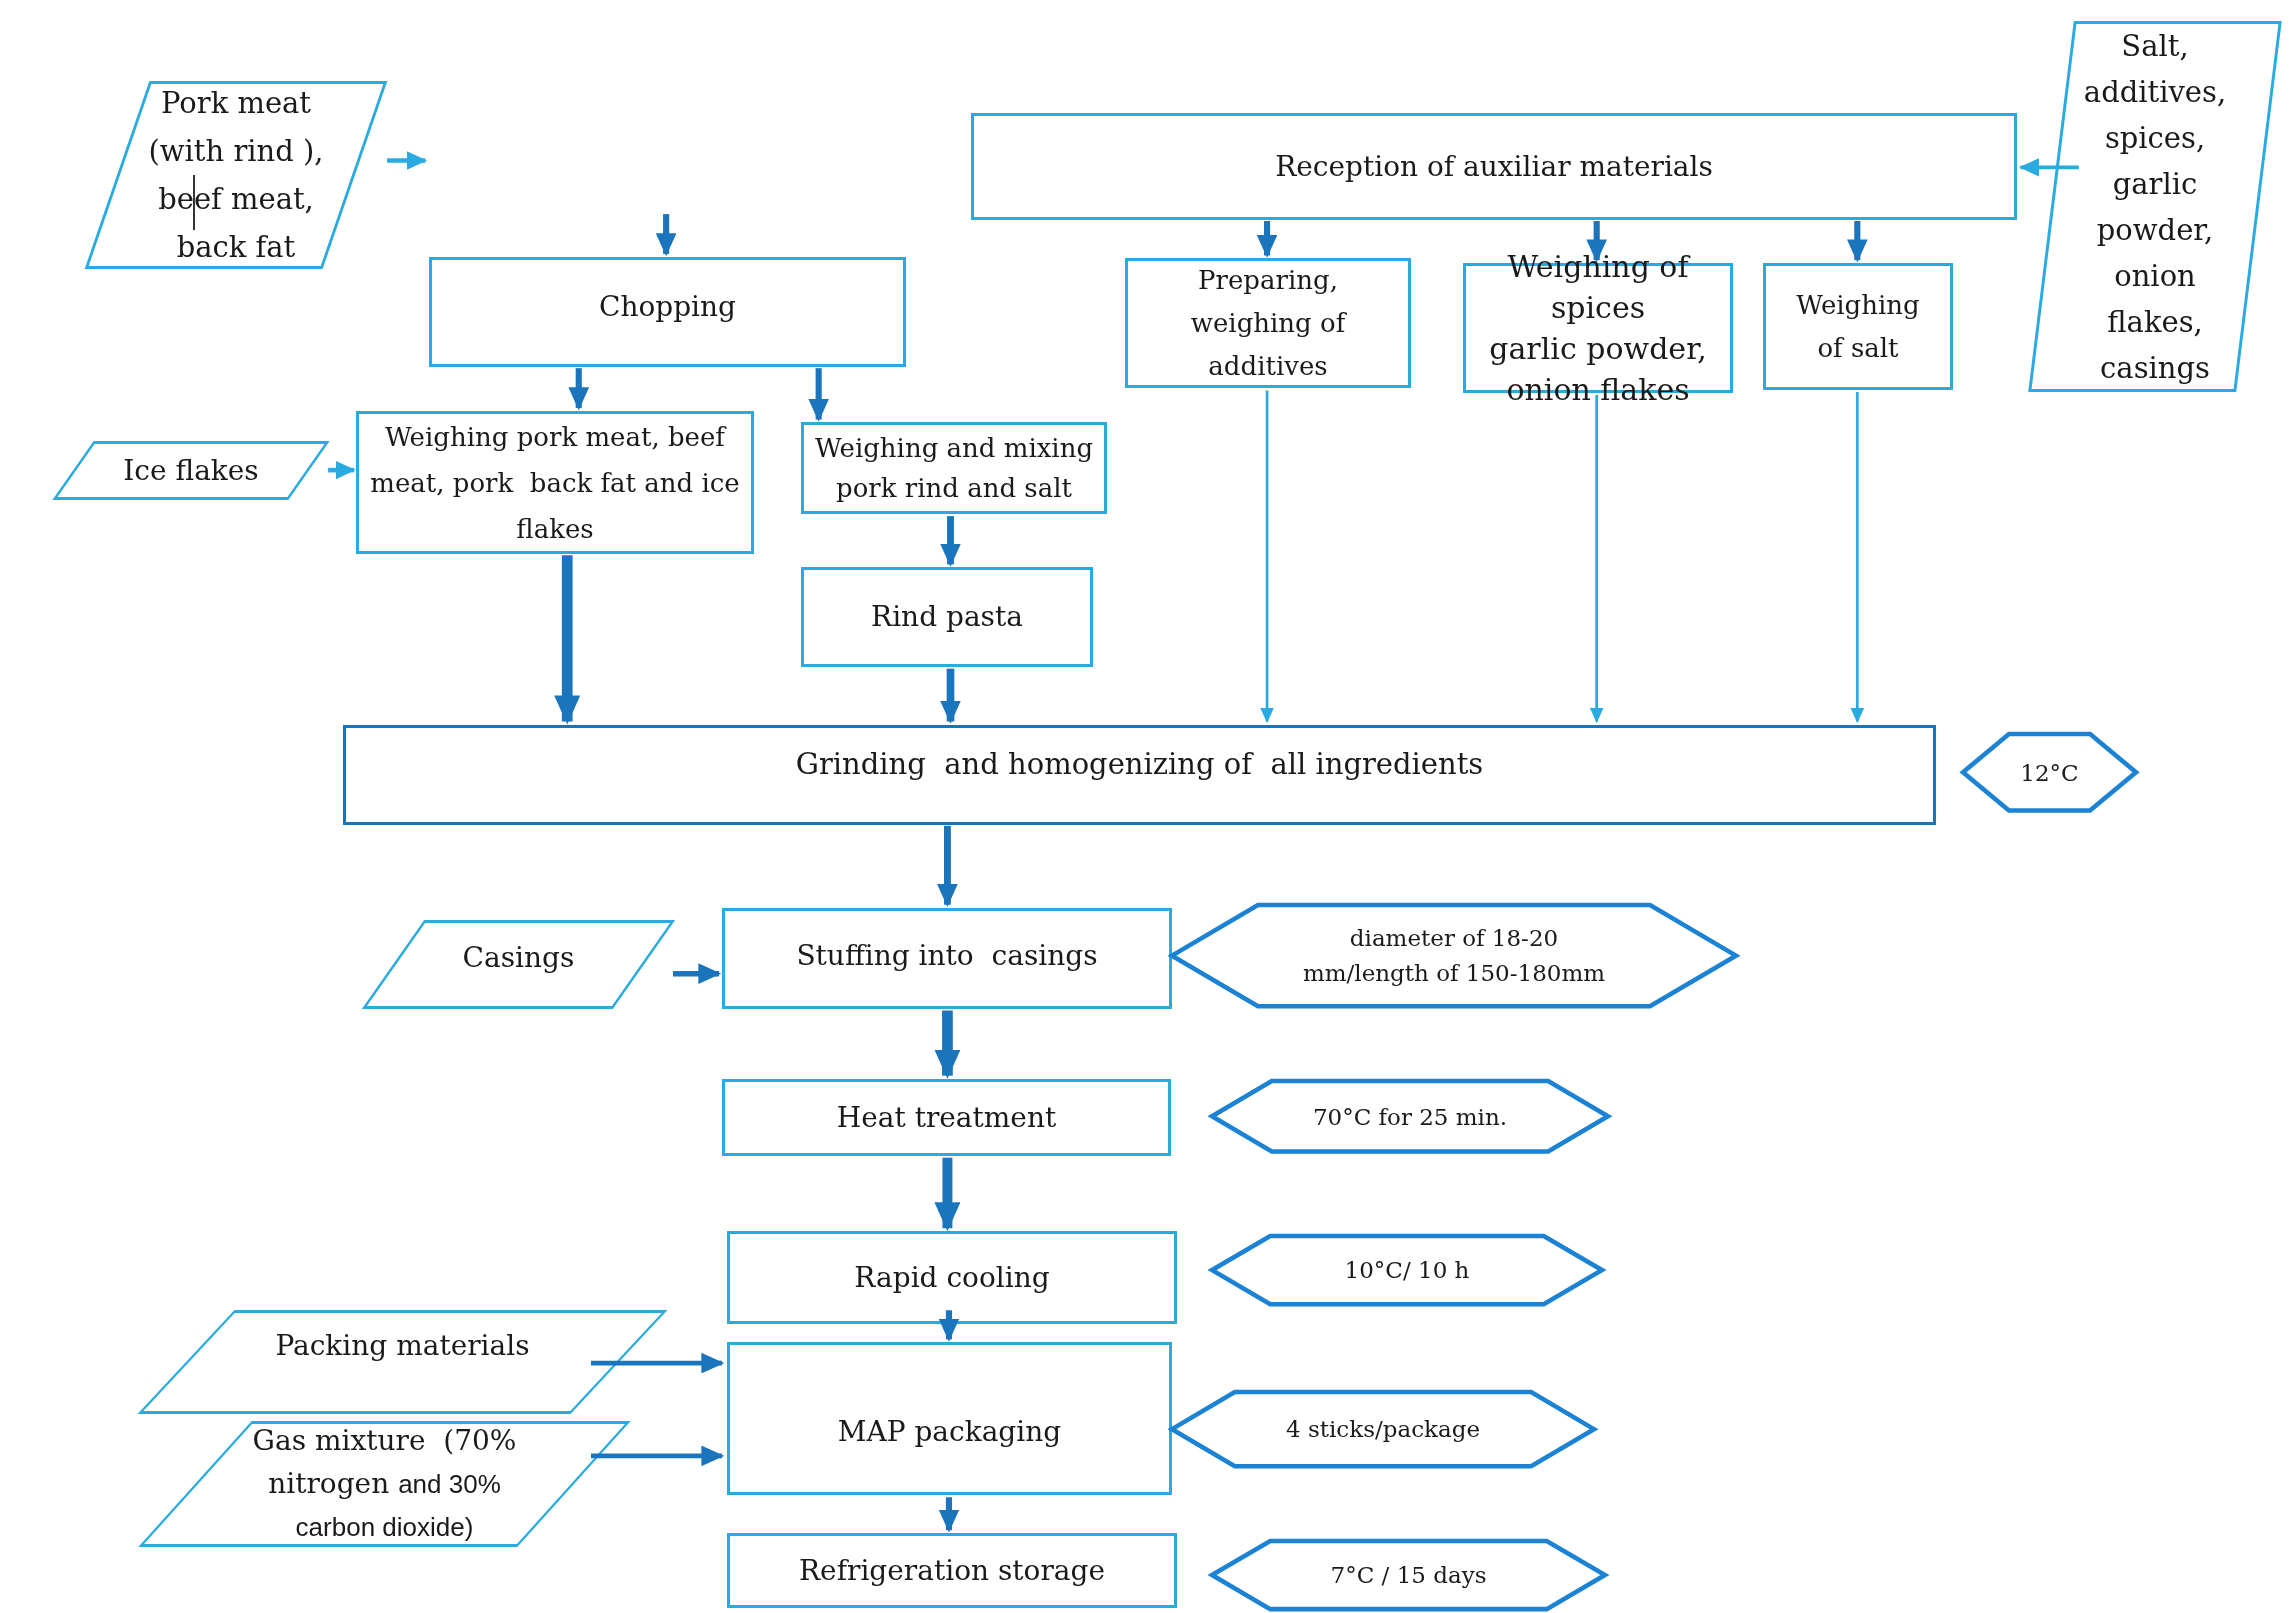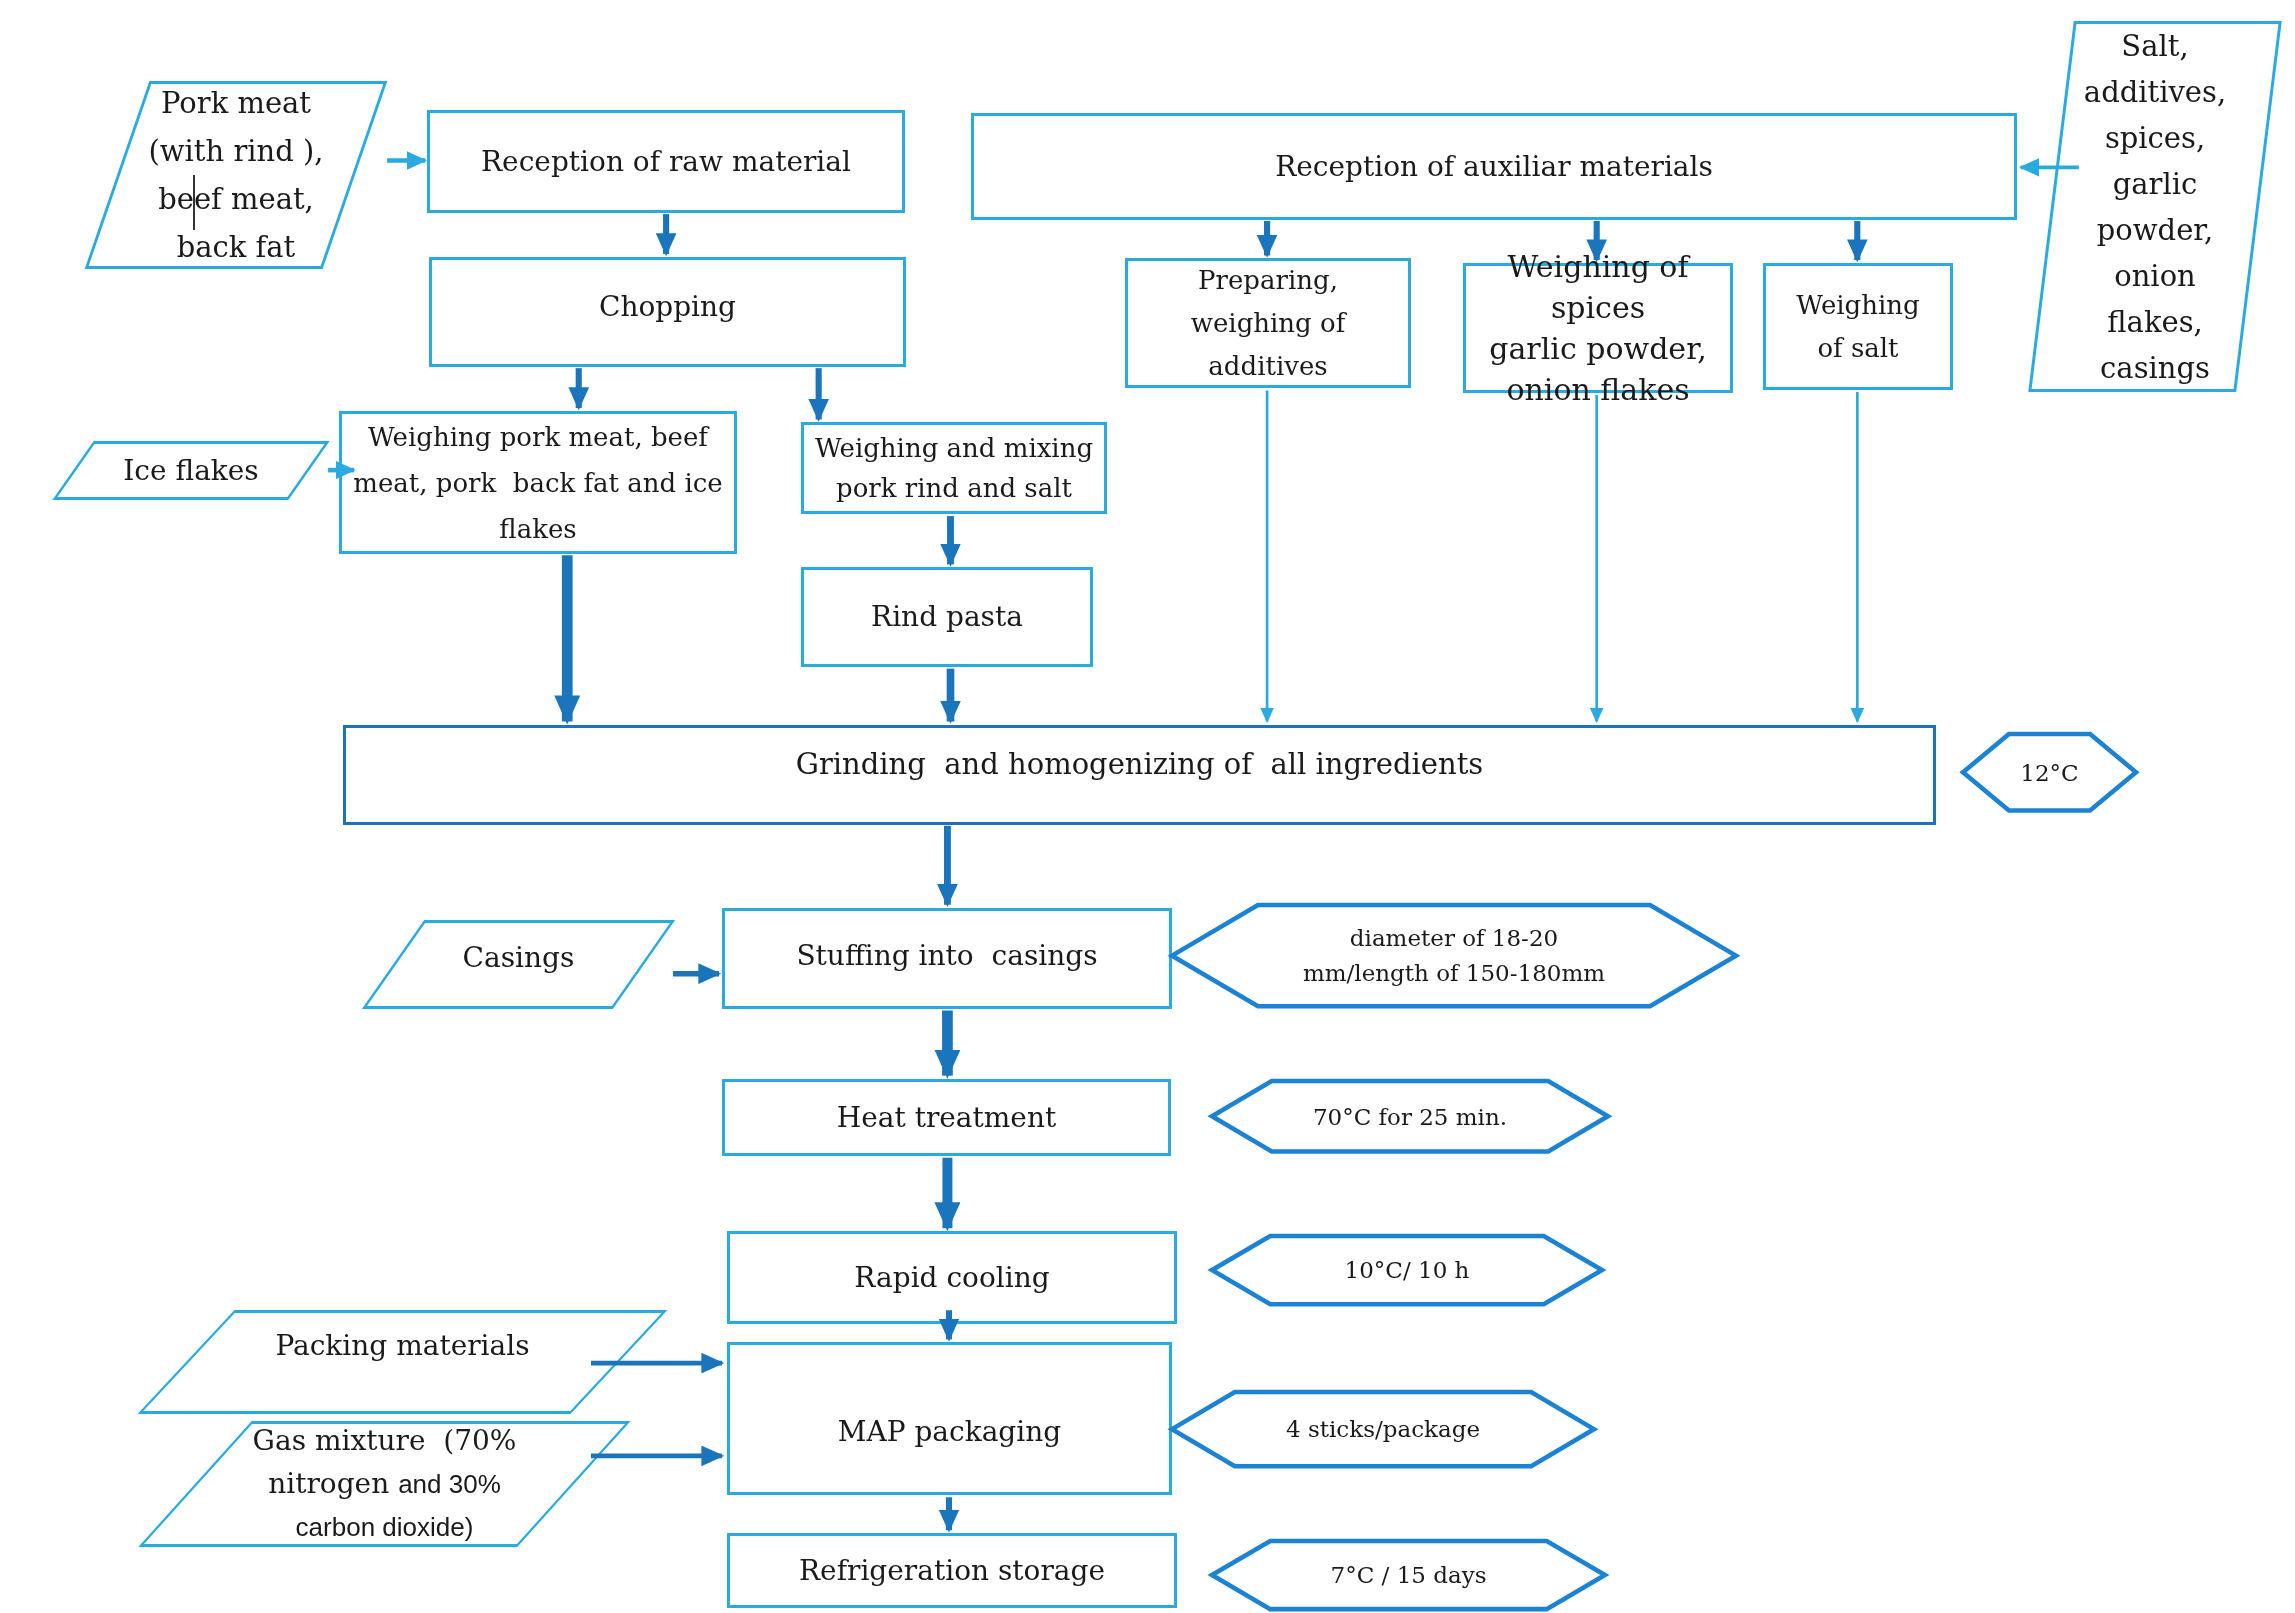--- a/index.html
+++ b/index.html
@@ -80,23 +80,20 @@
 
   <div class="pnode" style="left:195px;top:1421px;width:379px;height:126px;">
     <div class="pskew" style="transform:skewX(-42deg);"></div>
     <div class="ptext" style="font-size:28px;line-height:43px;">
       <div class="line">Gas mixture  (70%</div>
       <div class="line"><span>nitrogen </span><span class="sans">and 30%</span></div>
       <div class="line sans">carbon dioxide)</div>
     </div>
   </div>
 
-  <div class="node" style="left:427px;top:110px;width:478px;height:103px;font-size:28px;">
-    <div class="line">Reception of raw material</div>
-  </div>
 
   <div class="node" style="left:971px;top:113px;width:1046px;height:107px;font-size:28px;">
     <div class="line">Reception of auxiliar materials</div>
   </div>
 
   <div class="node" style="left:429px;top:257px;width:477px;height:110px;font-size:28px;padding-bottom:10.7px;">
     <div class="line">Chopping</div>
   </div>
 
   <div class="node" style="left:1125px;top:258px;width:286px;height:130px;font-size:26px;line-height:43px;">
@@ -109,21 +106,21 @@
     <div class="line">Weighing of spices</div>
     <div class="line">garlic powder,</div>
     <div class="line">onion flakes</div>
   </div>
 
   <div class="node" style="left:1763px;top:263px;width:190px;height:127px;font-size:26px;line-height:43px;">
     <div class="line">Weighing</div>
     <div class="line">of salt</div>
   </div>
 
-  <div class="node" style="left:339px;top:411px;width:398px;height:143px;font-size:26px;line-height:46px;">
+  <div class="node" style="left:356px;top:411px;width:398px;height:143px;font-size:26px;line-height:46px;">
     <div class="line">Weighing pork meat, beef</div>
     <div class="line">meat, pork  back fat and ice</div>
     <div class="line">flakes</div>
   </div>
 
   <div class="node" style="left:801px;top:422px;width:306px;height:92px;font-size:26px;line-height:40px;">
     <div class="line">Weighing and mixing</div>
     <div class="line">pork rind and salt</div>
   </div>
 

